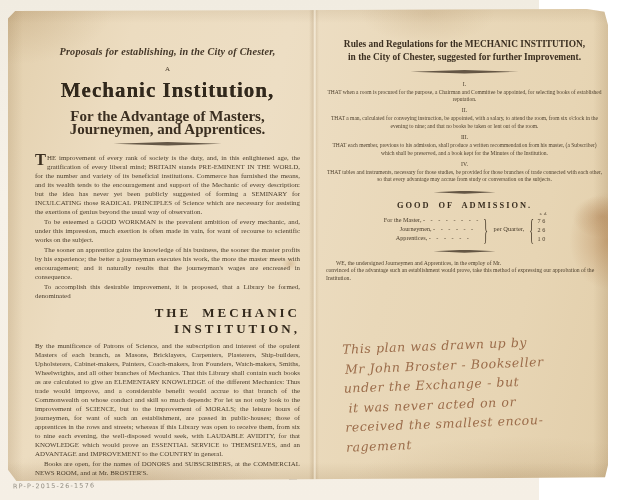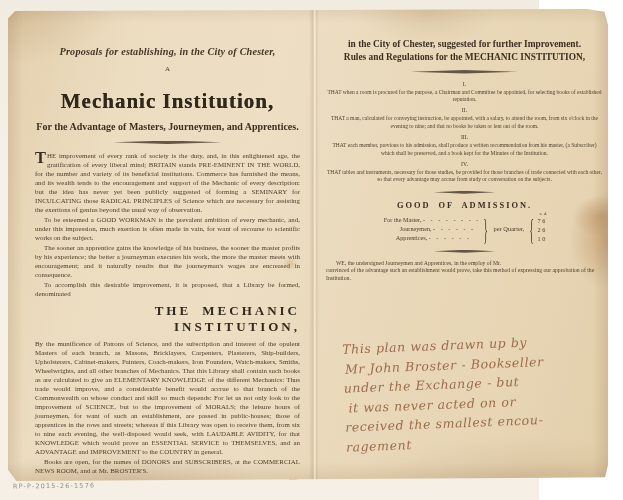--- a/index.html
+++ b/index.html
@@ -30,22 +30,22 @@
   .divider{height:3.5px;background:#4c3f30;margin:7px auto;opacity:.85;
            clip-path:polygon(0 50%,50% 0,100% 50%,50% 100%);}
   .divider.w-large{width:108px;}
   .divider.w-small{width:62px;height:3px;}
   
   .page-left{position:absolute;left:27px;top:37px;width:265px;}
   .kicker{font-style:italic;font-weight:bold;font-size:10.2px;text-align:center;
           letter-spacing:.2px;color:#433627;}
   .article-a{text-align:center;font-size:7px;margin-top:8px;color:#473a2b;}
   .main-title{text-align:center;font-size:21px;font-weight:bold;letter-spacing:1px;
-              margin-top:16px;color:#31281c;text-shadow:0 0 .5px #31281c;}
-  .subtitle{text-align:center;font-size:10px;font-weight:bold;line-height:12.5px;
+              margin-top:5px;color:#31281c;text-shadow:0 0 .5px #31281c;}
+  .subtitle{text-align:center;font-size:15px;font-weight:bold;line-height:12.5px;
             margin-top:7px;color:#3b2f21;}
   .body-copy{font-size:6.9px;line-height:9px;text-align:justify;color:#4a3d2c;}
   .body-copy p{margin:0 0 1px 0;text-indent:9px;}
   .body-copy p.first{text-indent:0;}
   .dropcap{float:left;font-size:16.5px;line-height:14px;font-weight:bold;
            padding-right:1px;color:#3b2f20;}
   .section-heading{text-align:right;font-size:13px;font-weight:bold;letter-spacing:3px;
                    word-spacing:5px;margin:5px 0 4px;color:#33291c;}
   
   .page-right{position:absolute;left:318px;top:29px;width:277px;}
@@ -105,22 +105,22 @@
       <div class="section-heading">THE MECHANIC INSTITUTION,</div>
 
       <div class="body-copy">
         <p class="first">By the munificence of Patrons of Science, and the subscription and interest of the opulent Masters of each branch, as Masons, Bricklayers, Carpenters, Plasterers, Ship-builders, Upholsterers, Cabinet-makers, Painters, Coach-makers, Iron Founders, Watch-makers, Smiths, Wheelwrights, and all other branches of Mechanics. That this Library shall contain such books as are calculated to give an ELEMENTARY KNOWLEDGE of the different Mechanics: Thus trade would improve, and a considerable benefit would accrue to that branch of the Commonwealth on whose conduct and skill so much depends: For let us not only look to the improvement of SCIENCE, but to the improvement of MORALS; the leisure hours of journeymen, for want of such an establishment, are passed in public-houses; those of apprentices in the rows and streets; whereas if this Library was open to receive them, from six to nine each evening, the well-disposed would seek, with LAUDABLE AVIDITY, for that KNOWLEDGE which would prove an ESSENTIAL SERVICE to THEMSELVES, and an ADVANTAGE and IMPROVEMENT to the COUNTRY in general.</p>
         <p>Books are open, for the names of DONORS and SUBSCRIBERS, at the COMMERCIAL NEWS ROOM, and at Mr. BROSTER'S.</p>
       </div>
     </div>
 
     <div class="page-right ink">
       <div class="rules-heading">
+        <div>Rules and Regulations for the MECHANIC INSTITUTION,</div>
         <div>in the City of Chester, suggested for further Improvement.</div>
-        <div>Rules and Regulations for the MECHANIC INSTITUTION,</div>
       </div>
       <div class="divider w-large"></div>
 
       <div>
         <div class="rule-numeral">I.</div>
         <div class="rule-text">THAT when a room is procured for the purpose, a Chairman and Committee be appointed, for selecting books of established reputation.</div>
       </div>
       <div>
         <div class="rule-numeral">II.</div>
         <div class="rule-text">THAT a man, calculated for conveying instruction, be appointed, with a salary, to attend the room, from six o'clock in the evening to nine; and that no books be taken or lent out of the room.</div>

